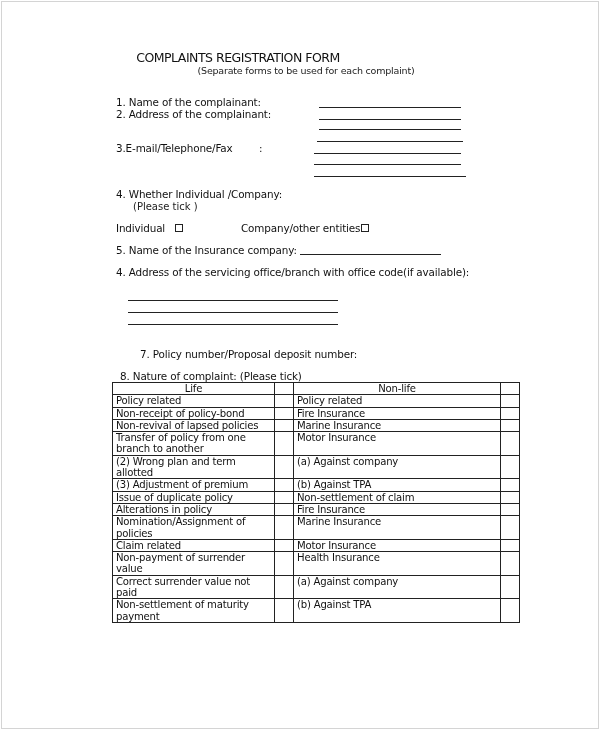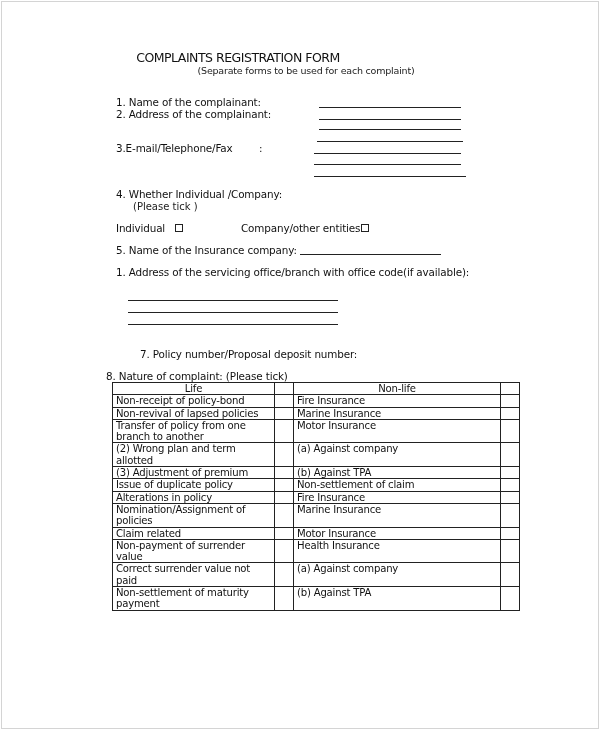--- a/index.html
+++ b/index.html
@@ -71,39 +71,45 @@
 <div class="abs lbl" style="left:116px;top:222px;">
   <span>Individual</span><span class="chk" style="margin-left:10px;"></span>
 </div>
 <div class="abs lbl" style="left:241px;top:222px;">
   <span>Company/other entities</span><span class="chk" style="margin-left:1px;"></span>
 </div>
 
 <div class="abs lbl" style="left:116px;top:244px;">5. Name of the Insurance company:</div>
 <div class="uline" style="left:300px;width:141px;top:254px;"></div>
 
-<div class="abs lbl" style="left:116px;top:266px;">1. Address of the servicing office/branch with office code(if available):</div>
+<div class="abs lbl" style="left:116px;top:266px;">4. Address of the servicing office/branch with office code(if available):</div>
 <div class="uline" style="left:128px;width:210px;top:300px;"></div>
 <div class="uline" style="left:128px;width:210px;top:312px;"></div>
 <div class="uline" style="left:128px;width:210px;top:324px;"></div>
 
 <div class="abs lbl" style="left:116px;top:348px;margin-left:24px;">7. Policy number/Proposal deposit number:</div>
 
-<div class="abs lbl" style="left:106px;top:370px;text-align:center;">8. Nature of complaint: (Please tick)</div>
+<div class="abs lbl" style="left:120px;top:370px;text-align:center;">8. Nature of complaint: (Please tick)</div>
 
 <table class="nc" id="nc-table">
   <thead>
     <tr>
       <th class="c1">Life</th>
       <th class="c2"></th>
       <th class="c3">Non-life</th>
       <th class="c4"></th>
     </tr>
   </thead>
   <tbody id="nc-body">
+      <tr>
+        <td class="c1">Policy related</td>
+        <td class="c2"></td>
+        <td class="c3">Policy related</td>
+        <td class="c4"></td>
+      </tr>
       <tr>
         <td class="c1">Non-receipt of policy-bond</td>
         <td class="c2"></td>
         <td class="c3">Fire Insurance</td>
         <td class="c4"></td>
       </tr>
       <tr>
         <td class="c1">Non-revival of lapsed policies</td>
         <td class="c2"></td>
         <td class="c3">Marine Insurance</td>

